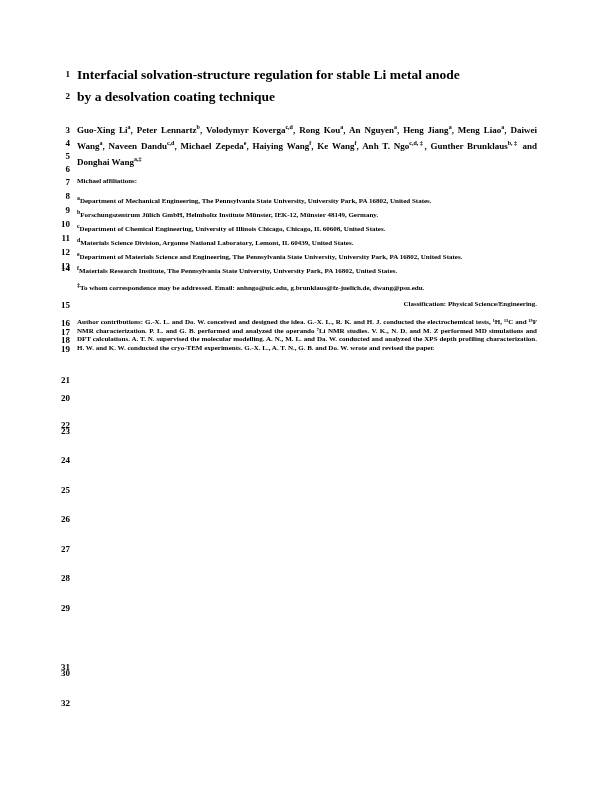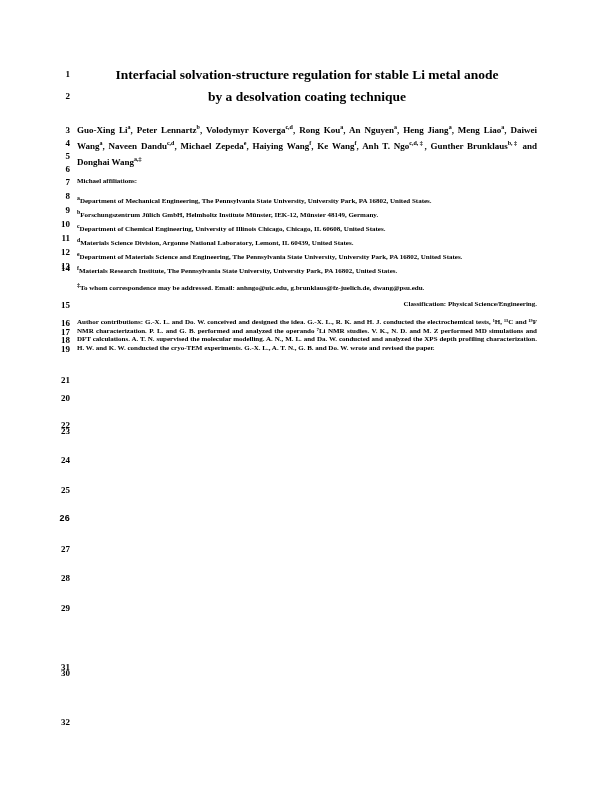--- a/index.html
+++ b/index.html
@@ -17,21 +17,20 @@
     left: 40px;
     width: 30px;
     text-align: right;
     font-size: 9px;
     font-weight: bold;
     line-height: 10px;
     color: #000;
   }
   .content { position: absolute; left: 77px; width: 460px; margin: 0; }
   .title {
-    text-align: center;
     font-size: 13.5px;
     font-weight: bold;
     line-height: 18px;
   }
   .authors {
     font-size: 9px;
     font-weight: bold;
     line-height: 13px;
     text-align: justify;
   }
@@ -77,27 +76,27 @@
       <div class="linenum" style="top: 318px;">16</div>
       <div class="linenum" style="top: 327px;">17</div>
       <div class="linenum" style="top: 335px;">18</div>
       <div class="linenum" style="top: 344px;">19</div>
       <div class="linenum" style="top: 353px; margin-top: 40px;">20</div>
       <div class="linenum" style="top: 375px;">21</div>
       <div class="linenum" style="top: 420px;">22</div>
       <div class="linenum" style="top: 426px;">23</div>
       <div class="linenum" style="top: 455px;">24</div>
       <div class="linenum" style="top: 485px;">25</div>
-      <div class="linenum" style="top: 514px; font-family: Liberation Mono, monospace;">26</div>
+      <div class="linenum" style="top: 514px;">26</div>
       <div class="linenum" style="top: 544px;">27</div>
       <div class="linenum" style="top: 573px;">28</div>
       <div class="linenum" style="top: 603px; font-family: Liberation Serif, serif;">29</div>
       <div class="linenum" style="top: 632px; margin-top: 36px;">30</div>
       <div class="linenum" style="top: 662px;">31</div>
-      <div class="linenum" style="top: 717px;">32</div>
+      <div class="linenum" style="top: 698px;">32</div>
     </div>
 
   <p class="content title" style="top:66px;">Interfacial solvation-structure regulation for stable Li metal anode</p>
   <p class="content title" style="top:88px;">by a desolvation coating technique</p>
 
   <p id="authors" class="content authors" style="top:121px;"><span>Guo-Xing Li</span><sup>a</sup>, <span>Peter Lennartz</span><sup>b</sup>, <span>Volodymyr Koverga</span><sup>c,d</sup>, <span>Rong Kou</span><sup>a</sup>, <span>An Nguyen</span><sup>a</sup>, <span>Heng Jiang</span><sup>a</sup>, <span>Meng Liao</span><sup>a</sup>, <span>Daiwei Wang</span><sup>a</sup>, <span>Naveen Dandu</span><sup>c,d</sup>, <span>Michael Zepeda</span><sup>e</sup>, <span>Haiying Wang</span><sup>f</sup>, <span>Ke Wang</span><sup>f</sup>, <span>Anh T. Ngo</span><sup>c,d,‡</sup>, <span>Gunther Brunklaus</span><sup>b,‡</sup> and <span>Donghai Wang</span><sup>a,‡</sup></p>
 
   <p class="content small" style="top:177px;">Michael affiliations:</p>
 
   <div id="affiliations" class="content" style="top:191px;">

